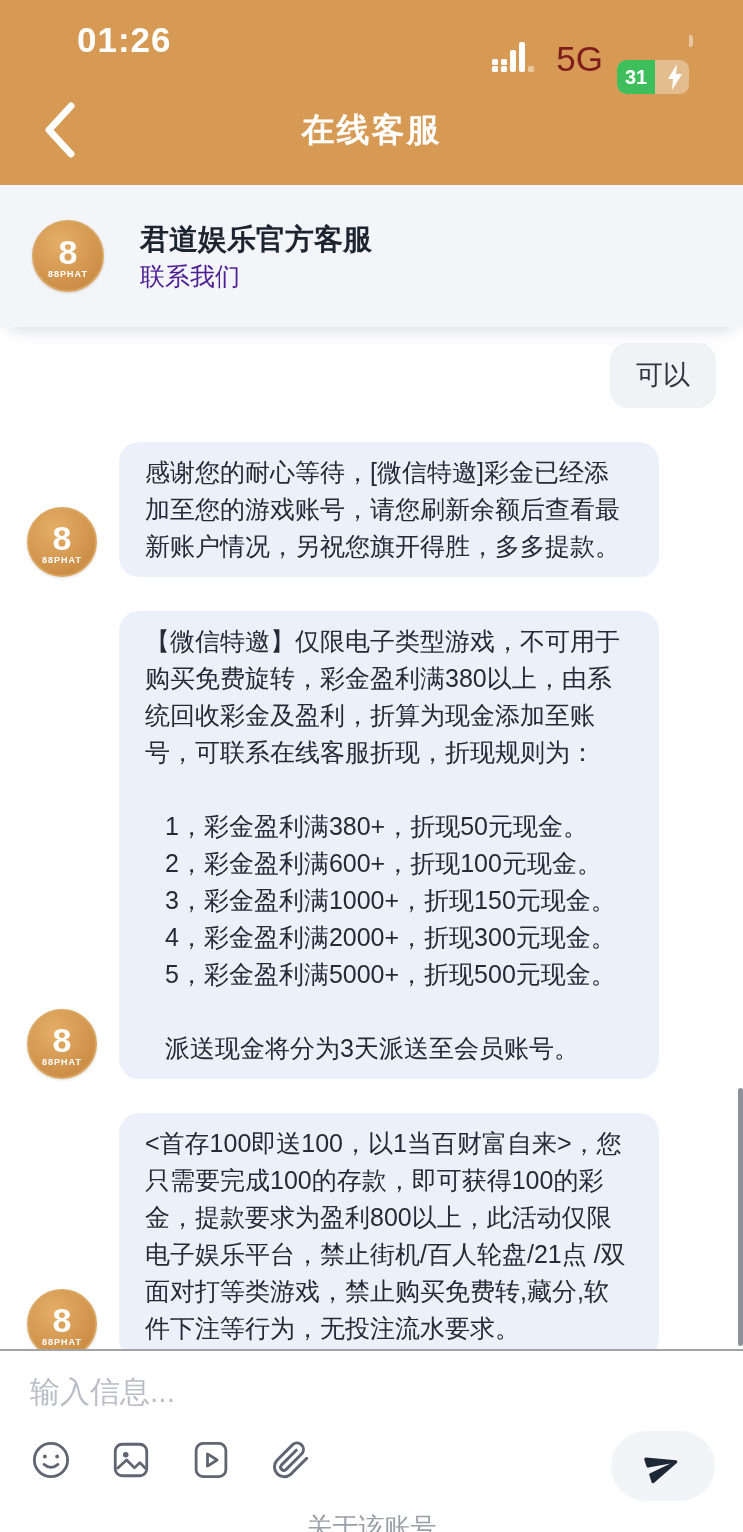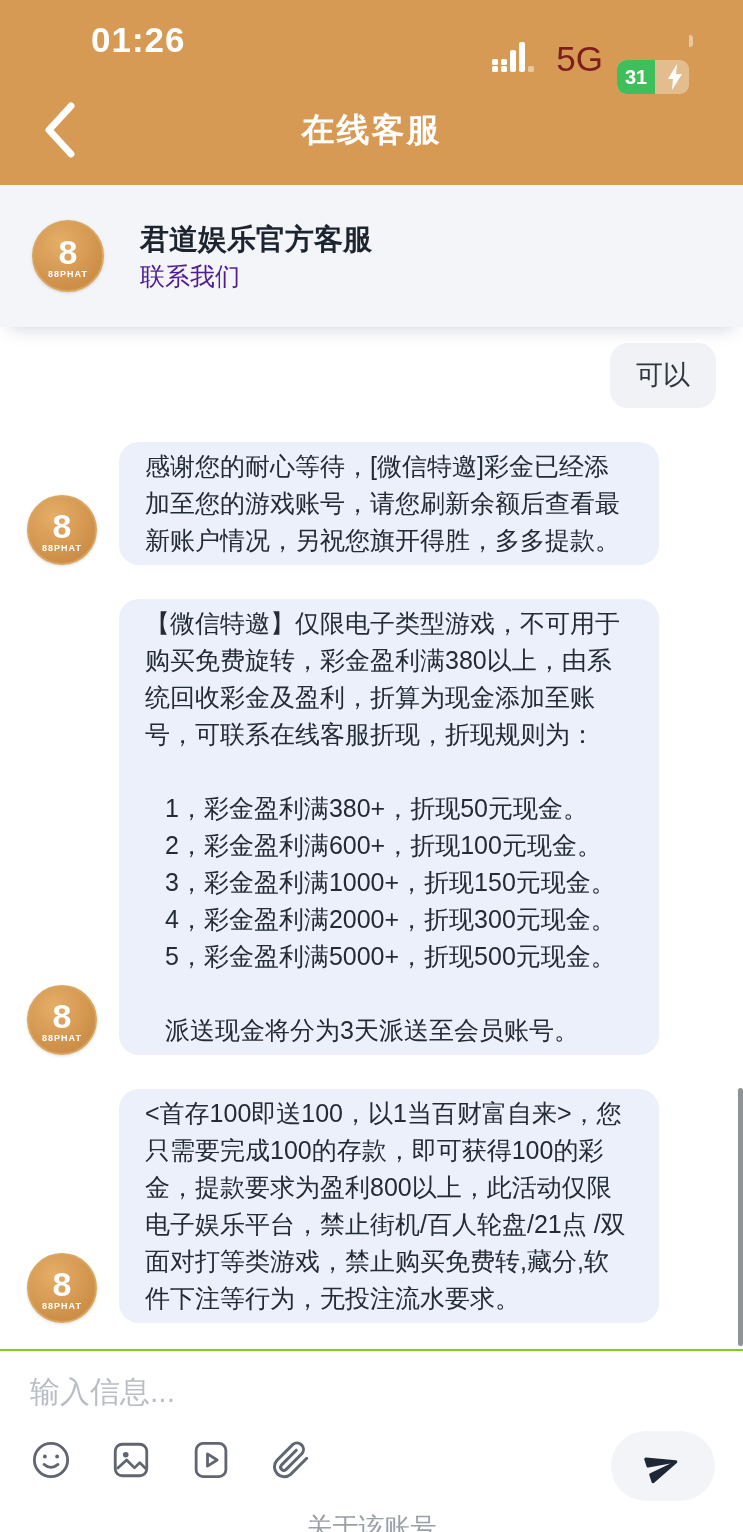--- a/index.html
+++ b/index.html
@@ -5,21 +5,21 @@
   * { margin:0; padding:0; box-sizing:border-box; }
   html,body { background:#222; }
   body { font-family:"Liberation Sans","DejaVu Sans",sans-serif; }
   .phone {
     position:relative; width:743px; height:1532px; margin:0 auto;
     background:#ffffff; overflow:hidden;
   }
   
   .topbar { background:#D69A54; height:185px; position:relative; }
   .status-time {
-    position:absolute; left:91px; top:20px;
+    position:absolute; left:77px; top:20px;
     color:#fff; font-size:35px; font-weight:600; letter-spacing:1px;
   }
   .status-right { position:absolute; right:50px; top:24px; display:flex; align-items:center; gap:14px; }
   .net-label { color:#7f1d1d; font-size:35px; font-weight:500;margin-left:8px; }
   .battery { position:relative; width:72px; height:34px; border-radius:9px; background:rgba(255,255,255,0.35); overflow:hidden; display:flex;margin-top:36px; }
   .battery-fill { width:38px; height:100%; background:#3FBF5C; border-radius:9px 0 0 9px; display:flex; align-items:center; justify-content:center; }
   .battery-pct { color:#fff; font-size:20px; font-weight:700; }
   .battery-bolt { position:absolute; right:6px; top:4px; }
   .battery-cap { width:4px; height:12px; background:rgba(255,255,255,0.45); border-radius:0 3px 3px 0; margin-top:11px; }
   .back-btn { position:absolute; left:28px; top:98px; width:64px; height:64px; display:flex; align-items:center; justify-content:center; cursor:pointer; }
@@ -47,29 +47,29 @@
   .contact-sub { color:#4c1d95; font-size:25px; }
   
   .chat { padding:16px 27px 0 27px; }
   .msg-row { display:flex; align-items:flex-end; margin-bottom:34px; }
   .msg-row.right { justify-content:flex-end; }
   .msg-row .avatar { margin-right:22px; width:70px; height:70px; }
   .bubble {
     border-radius:20px; font-size:25px; line-height:37px; color:#232B36;
     word-break:break-all;
   }
-  .bubble.bot { background:#EBF0FA; width:540px; padding:6px 26px; }
+  .bubble.bot { background:#EBF0FA; width:540px; padding:12px 26px; }
   .bubble.user { background:#F1F2F5; padding:14px 26px; font-size:27px; color:#30363F; border-radius:18px;margin-left:7px; }
   .para + .para { margin-top:37px;margin-left:20px; }
   
   .scrollbar { position:absolute; right:0; top:1088px; width:5px; height:258px; background:#8E9399; border-radius:3px; }
   
   .composer {
     position:absolute; left:0; right:0; bottom:0; height:183px;
-    background:#fff; border-top:2px solid #84cc16; z-index:5;
+    background:#fff; border-top:2px solid #a3a3a3; z-index:5;
   }
   .composer-input {
     display:block; width:680px; margin:24px 0 0 30px; border:none; outline:none;
     font-size:30px; color:#333; background:transparent;
     font-family:"Liberation Sans","DejaVu Sans",sans-serif;
   }
   .composer-input::placeholder { color:#B9BEC6; }
   .composer-tools { position:absolute; left:30px; top:88px; display:flex; align-items:center; gap:38px; }
   .tool-btn { width:42px; height:42px; display:flex; align-items:center; justify-content:center; cursor:pointer; color:#5F6672; }
   .send-btn {

